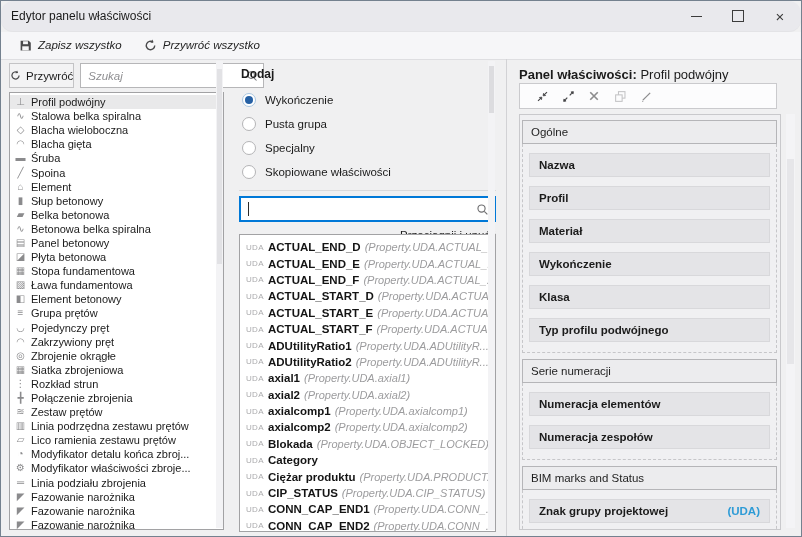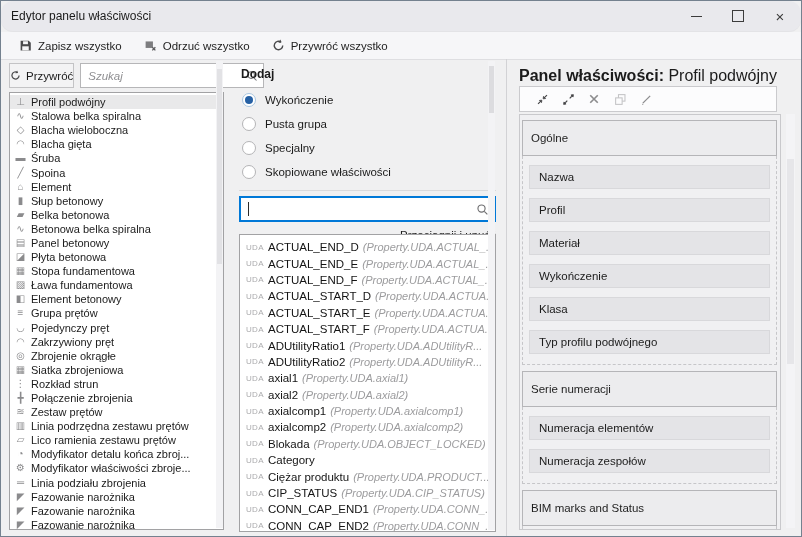--- a/index.html
+++ b/index.html
@@ -12,22 +12,22 @@
   .titlebar{height:30px;background:#e9e9ed;display:flex;align-items:center;
     padding-left:10px;font-size:12px;border-bottom:1px solid #e3e3e6;border-radius:12px;}
   .win-controls{margin-left:auto;display:flex;height:100%;}
   .win-btn{width:42px;display:flex;align-items:center;justify-content:center;color:#3c3c3c;cursor:default;}
   .glyph-min{width:11px;height:1px;background:#3c3c3c;display:inline-block;}
   .glyph-max{width:10px;height:10px;border:1px solid #3c3c3c;display:inline-block;}
   .glyph-close{font-size:15px;line-height:1;}
   
   .toolbar{height:27px;background:#f6f6f8;border-bottom:1px solid #dedee1;
     display:flex;align-items:center;padding-left:8px;}
-  .tb-btn{display:flex;align-items:flex-end;gap:6px;font-size:11.5px;color:#1f1f1f;
-    padding:3px 12px 3px 10px;cursor:default;}
+  .tb-btn{display:flex;align-items:flex-start;gap:6px;font-size:11.5px;color:#1f1f1f;
+    padding:3px 12px 3px 10px;cursor:default;font-style:italic;}
   .main{position:absolute;top:58px;left:0;right:0;bottom:0;}
   
   .col-left{position:absolute;left:8px;top:0;width:215px;bottom:6px;}
   .left-top{position:absolute;top:4px;left:0;right:0;height:25px;display:flex;gap:6px;}
   .btn-restore{width:82px;box-sizing:border-box;border:1px solid #c3c3c5;background:#f3f3f4;
     font-size:11.5px;display:flex;align-items:center;justify-content:center;gap:5px;}
   .search-plain{flex:1;box-sizing:border-box;border:1px solid #b6b6b8;background:#fff;
     display:flex;align-items:center;padding:0 5px;}
   .search-plain input{flex:1;border:none;outline:none;font:italic 11.5px "Liberation Sans","DejaVu Sans",sans-serif;
     color:#1b1b1b;background:transparent;min-width:0;}
@@ -55,39 +55,39 @@
     display:flex;align-items:center;padding:0 5px;position:relative;}
   .search-focus .caret{width:1px;height:14px;background:#2a2a2a;margin-left:2px;}
   .search-focus input{flex:1;border:none;outline:none;background:transparent;min-width:0;
     font:11.5px "Liberation Sans","DejaVu Sans",sans-serif;}
   .drag-hint{margin-top:7px;text-align:right;font-size:11.5px;color:#1f1f1f;}
   .drag-arrow{display:block;margin:2px 0 0 auto;}
   .listbox-mid{position:absolute;top:175px;left:0;right:0;bottom:0;background:#fff;
     border:1px solid #a2a2a4;box-sizing:border-box;overflow:hidden;padding-top:4px;}
   .p-item{height:16.4px;display:flex;align-items:center;padding-left:6px;white-space:nowrap;overflow:hidden;}
   .uda-tag{font-size:8px;color:#ababad;width:22px;flex:0 0 22px;letter-spacing:.3px;}
-  .p-name{font-size:11.5px;font-weight:normal;color:#141414;}
+  .p-name{font-size:11.5px;font-weight:bold;color:#141414;}
   .p-ref{font-size:11px;font-style:italic;color:#9c9c9e;margin-left:4px;}
   .msb{right:1px;top:2px;bottom:2px;}
   .msb .thumb{top:5px;height:47px;background:#dcdcdf;}
   
   .divider-v{position:absolute;left:505px;top:0;bottom:0;width:1px;background:#d2d2d5;}
   .col-right{position:absolute;left:512px;right:4px;top:0;bottom:6px;}
-  .rp-header{margin:8px 0 1px 6px;font-size:16px;}
+  .rp-header{margin:8px 0 1px 6px;font-size:13px;}
   .rp-header b{font-weight:bold;}
   .rp-toolbar{margin-left:6px;width:258px;height:26px;box-sizing:border-box;border:1px solid #cacacd;
     background:#fcfcfd;display:flex;align-items:center;padding-left:9px;}
   .rp-tbtn{width:26px;display:flex;align-items:center;justify-content:center;}
   .rp-scroll{position:absolute;top:55px;left:6px;right:16px;bottom:0;border:1px solid #c9c9cc;
     background:#f0f0f2;box-sizing:border-box;padding:5px 3px 0 2px;overflow:hidden;}
-  .sec-header{height:36px;background:#ececee;border:1px solid #b5b5b8;box-sizing:border-box;
+  .sec-header{height:24px;background:#ececee;border:1px solid #b5b5b8;box-sizing:border-box;
     display:flex;align-items:center;padding-left:8px;font-size:11.5px;color:#1f1f1f;}
   .rows-wrap{border:1px dashed #c6c6c9;border-top:none;padding:9px 6px 1px 6px;margin-bottom:6px;}
   .f-row{height:24px;background:#e4e4e7;border:1px solid #d8d8db;box-sizing:border-box;
-    display:flex;align-items:center;padding:0 9px;font-size:11.5px;margin-bottom:9px;}
+    display:flex;align-items:center;padding:0 9px;font-size:11.5px;margin-bottom:9px;font-weight:bold;}
   .f-badge{margin-left:auto;color:#2e9bd6;}
   .rsb{position:absolute;right:2px;top:55px;bottom:2px;width:9px;background:#f4f4f6;}
   .rsb .thumb{position:absolute;left:1px;right:1px;top:45px;height:205px;background:#e6e6e9;}
   svg{display:block;}
 </style>
 </head>
 <body>
 
 <div class="window">
 
@@ -109,29 +109,20 @@
   <div class="toolbar">
     <div class="tb-btn">
       <span>
         <svg width="13" height="13" viewBox="0 0 16 16">
             <path d="M2 2h10l2.5 2.5V14H2z" fill="#4a4a4c"></path>
             <rect x="5" y="2.8" width="6" height="3.6" fill="#f6f6f8"></rect>
             <rect x="4" y="9" width="8" height="5" fill="#f6f6f8"></rect>
           </svg>
       </span>
       <span>Zapisz wszystko</span>
-    </div>
-    <div class="tb-btn">
-      <span>
-        <svg width="13" height="13" viewBox="0 0 16 16">
-            <rect x="2" y="3" width="9" height="8" fill="#7d7d7f"></rect>
-            <path d="M10.2 10.2 L14 14 M14 10.2 L10.2 14" stroke="#5a5a5c" stroke-width="1.6"></path>
-          </svg>
-      </span>
-      <span>Odrzuć wszystko</span>
     </div>
     <div class="tb-btn">
       <span>
         <svg width="13" height="13" viewBox="0 0 16 16">
             <path d="M13.2 8a5.2 5.2 0 1 1-2.1-4.2" fill="none" stroke="#4a4a4c" stroke-width="1.7"></path>
             <path d="M10.4 0.6 l1.2 3.6 -3.7 .5z" fill="#4a4a4c"></path>
           </svg>
       </span>
       <span>Przywróć wszystko</span>
     </div>

